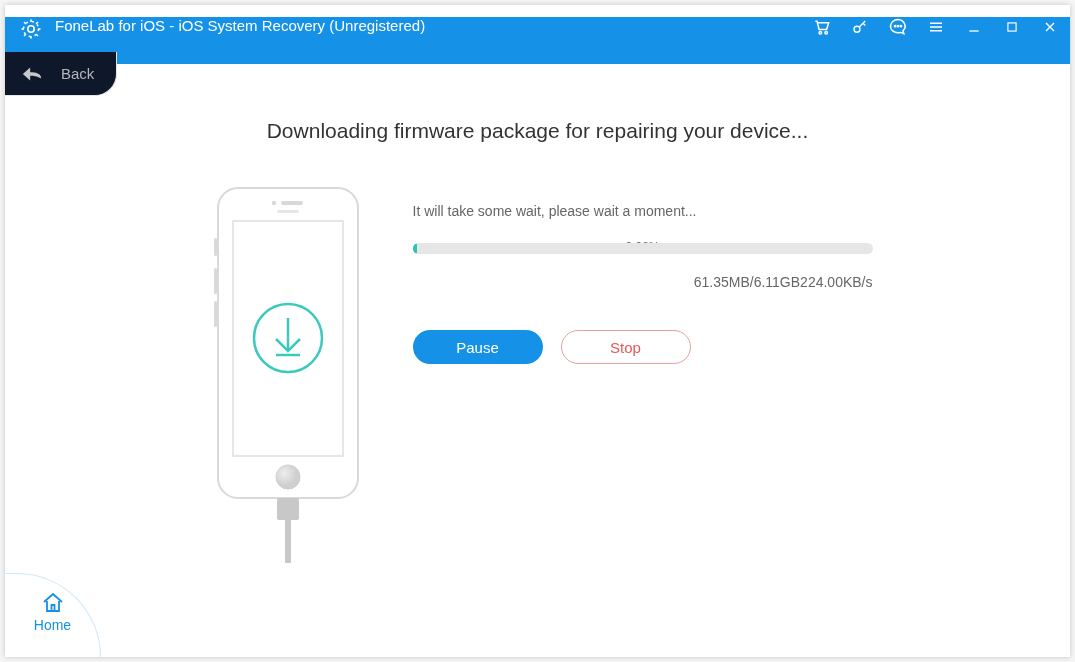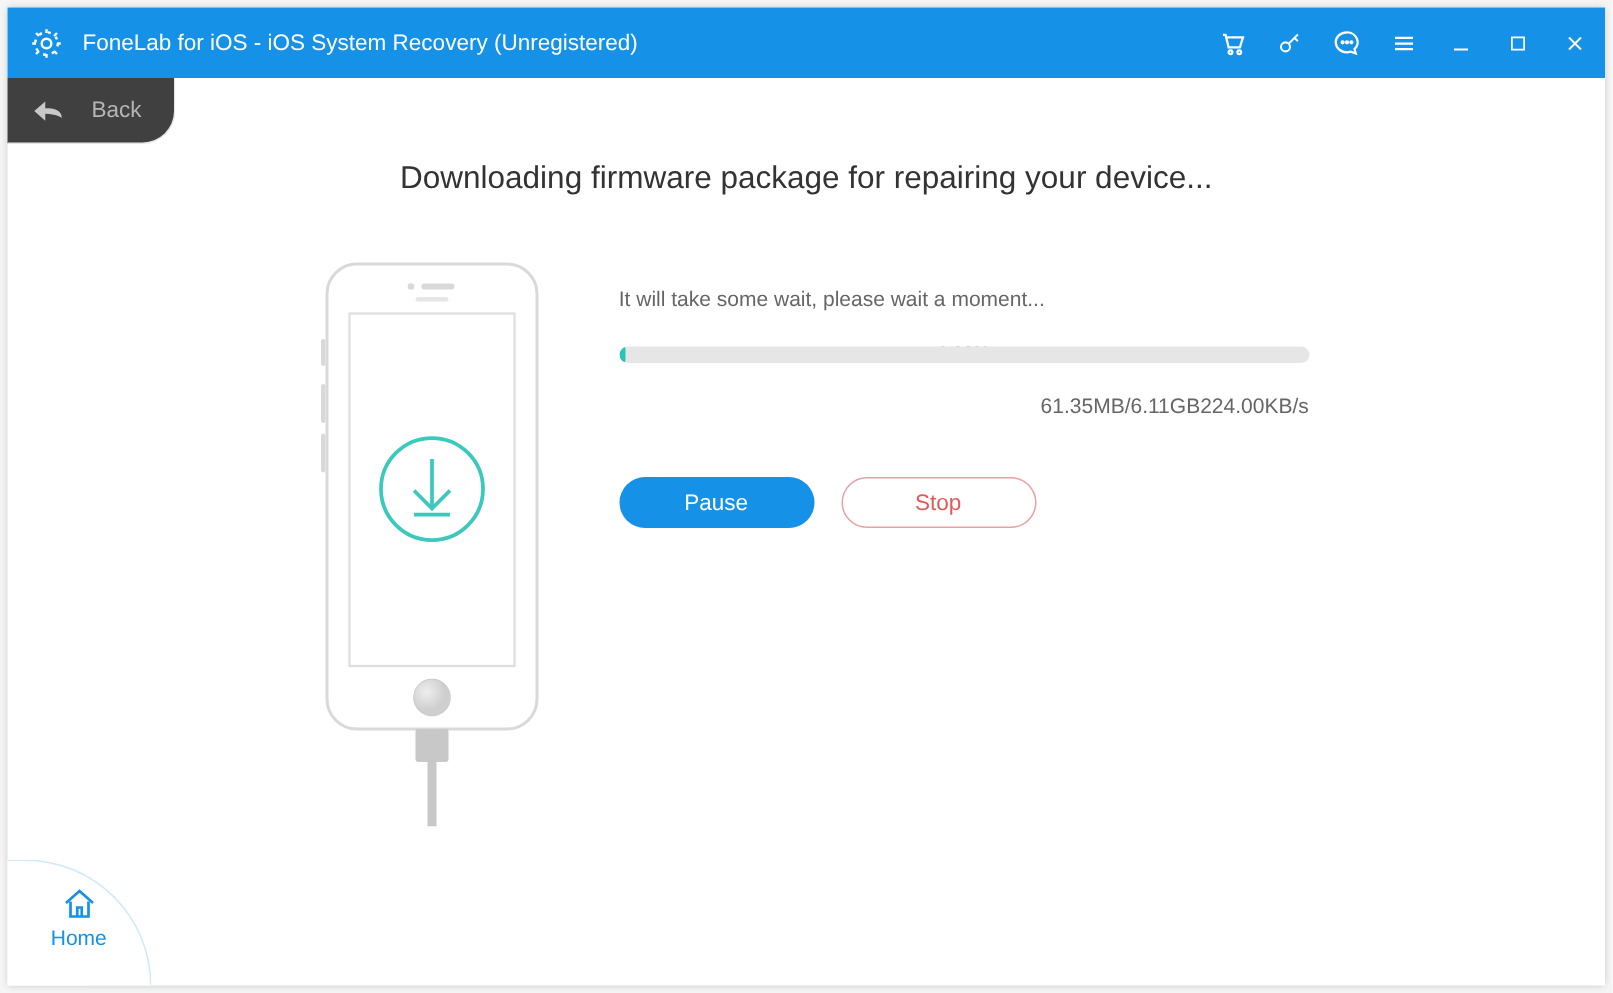--- a/index.html
+++ b/index.html
@@ -18,23 +18,24 @@
     box-shadow: 0 0 5px rgba(0,0,0,0.2);
     display: flex;
     flex-direction: column;
     position: relative;
   }
   .titlebar {
     height: 47px;
     background: #1591e7;
     color: #fff;
     display: flex;
-    align-items: center;
+    align-items: flex-start;
     padding: 0 10px 0 14px;
     font-size: 15px;
+    margin-top: 12px;
   }
   .titlebar .app-icon { margin-right: 12px; display: flex; align-items: center; }
   .titlebar .title { flex: 0 0 auto; white-space: nowrap; }
   .titlebar .spacer { flex: 1 1 auto; }
   .titlebar .win-controls { display: flex; align-items: center; gap: 18px; }
   .titlebar .win-controls .ctrl { cursor: pointer; display: flex; align-items: center; justify-content: center; width: 20px; height: 20px; }
   .back-btn {
     position: absolute;
     top: 47px;
     left: 0;
@@ -42,21 +43,21 @@
     display: flex;
     align-items: center;
     gap: 18px;
     padding: 0 22px 0 16px;
     color: #b5b5b5;
     font-size: 15px;
     border: 1px solid #e6e6e6;
     border-left: none;
     border-top: none;
     border-bottom-right-radius: 22px;
-    background: #404040;
+    background: #0f172a;
   }
   .content {
     flex: 1 1 auto;
     display: flex;
     flex-direction: column;
     align-items: center;
     padding-top: 55px;
     position: relative;
   }
   .headline {

